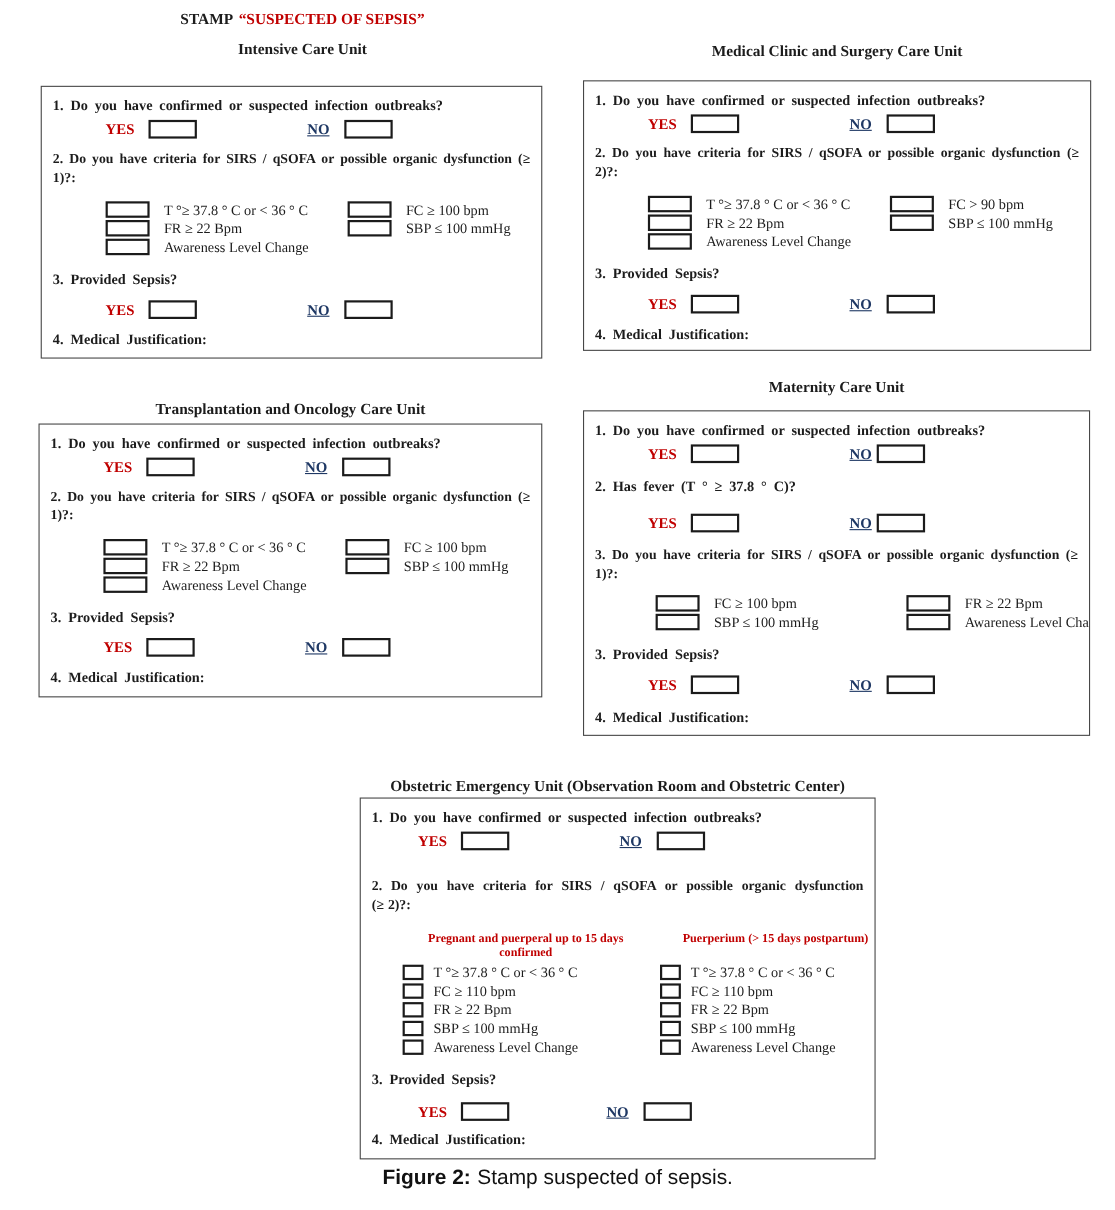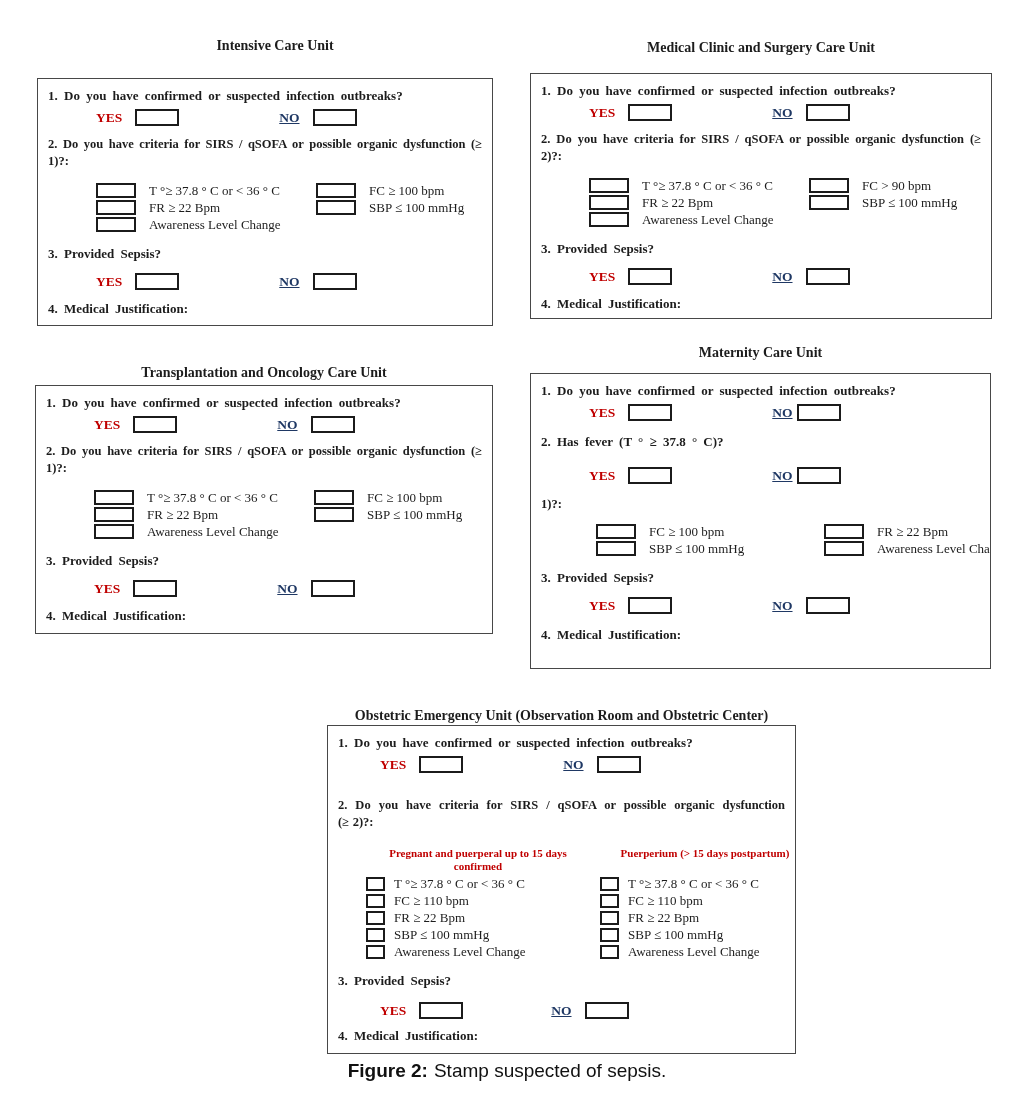--- a/index.html
+++ b/index.html
@@ -39,20 +39,23 @@
     font-family:"Liberation Sans", sans-serif; font-size:19px; color:#111;
   }
   .caption .cap-bold { font-weight:bold; }
   .caption .cap-text { margin-left:6px; }
 </style>
 </head>
 <body>
 
 <div class="canvas">
 
+  <div class="ptitle" style="left:40px;top:10px;width:470px;">
+    <span>STAMP</span><span class="stamp-red">“SUSPECTED OF SEPSIS”</span>
+  </div>
   <div class="ptitle" style="left:40px;top:37px;width:470px;">Intensive Care Unit</div>
   <div class="ptitle" style="left:530px;top:39px;width:462px;">Medical Clinic and Surgery Care Unit</div>
   <div class="ptitle" style="left:35px;top:364px;width:458px;">Transplantation and Oncology Care Unit</div>
   <div class="ptitle" style="left:530px;top:344px;width:461px;">Maternity Care Unit</div>
   <div class="ptitle" style="left:327px;top:707px;width:469px;">Obstetric Emergency Unit (Observation Room and Obstetric Center)</div>
 
   <section class="panel" style="left:37px;top:78px;width:456px;height:248px;">
     <div class="q">1. Do you have confirmed or suspected infection outbreaks?</div>
     <div class="yn-row">
       <span class="yn yes">YES</span>
@@ -205,20 +208,21 @@
       <span class="box" style="margin-left:4px;"></span>
     </div>
     <div class="q" style="margin-top:12px;">2. Has fever (T ° ≥ 37.8 ° C)?</div>
     <div class="yn-row" style="margin-top:14px;">
       <span class="yn yes">YES</span>
       <span class="box"></span>
       <span class="yn no">NO</span>
       <span class="box" style="margin-left:4px;"></span>
     </div>
     <div class="q tight" style="margin-top:12px;">
+      <span class="jl">3. Do you have criteria for SIRS / qSOFA or possible organic dysfunction (≥</span>
       <span class="l2">1)?:</span>
     </div>
     <div class="crit-cols" style="margin-left:55px;margin-top:10px;">
       <div class="col-l" style="width:228px;">
         <div class="crit-row">
             <span class="cbox"></span>
             <span class="crit-label">FC ≥ 100 bpm</span>
           </div>
         <div class="crit-row">
             <span class="cbox"></span>

